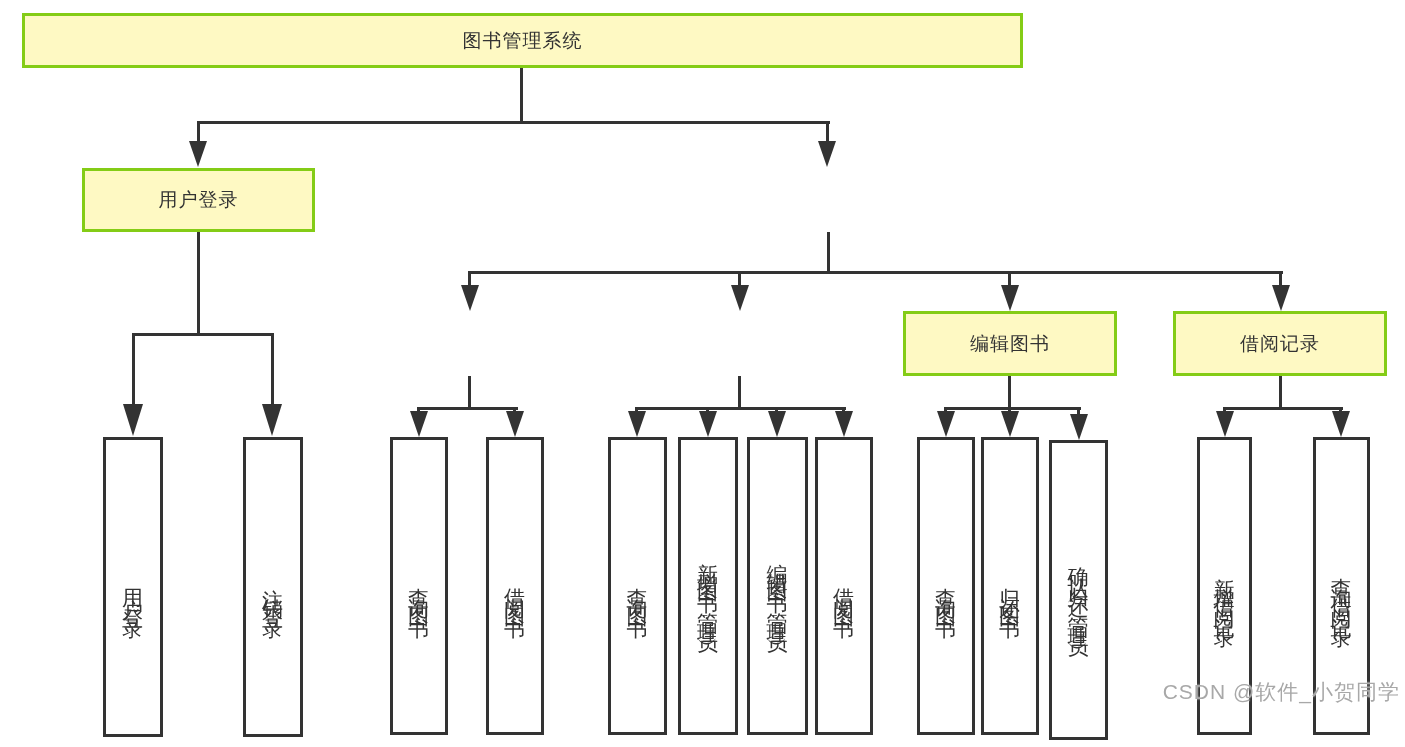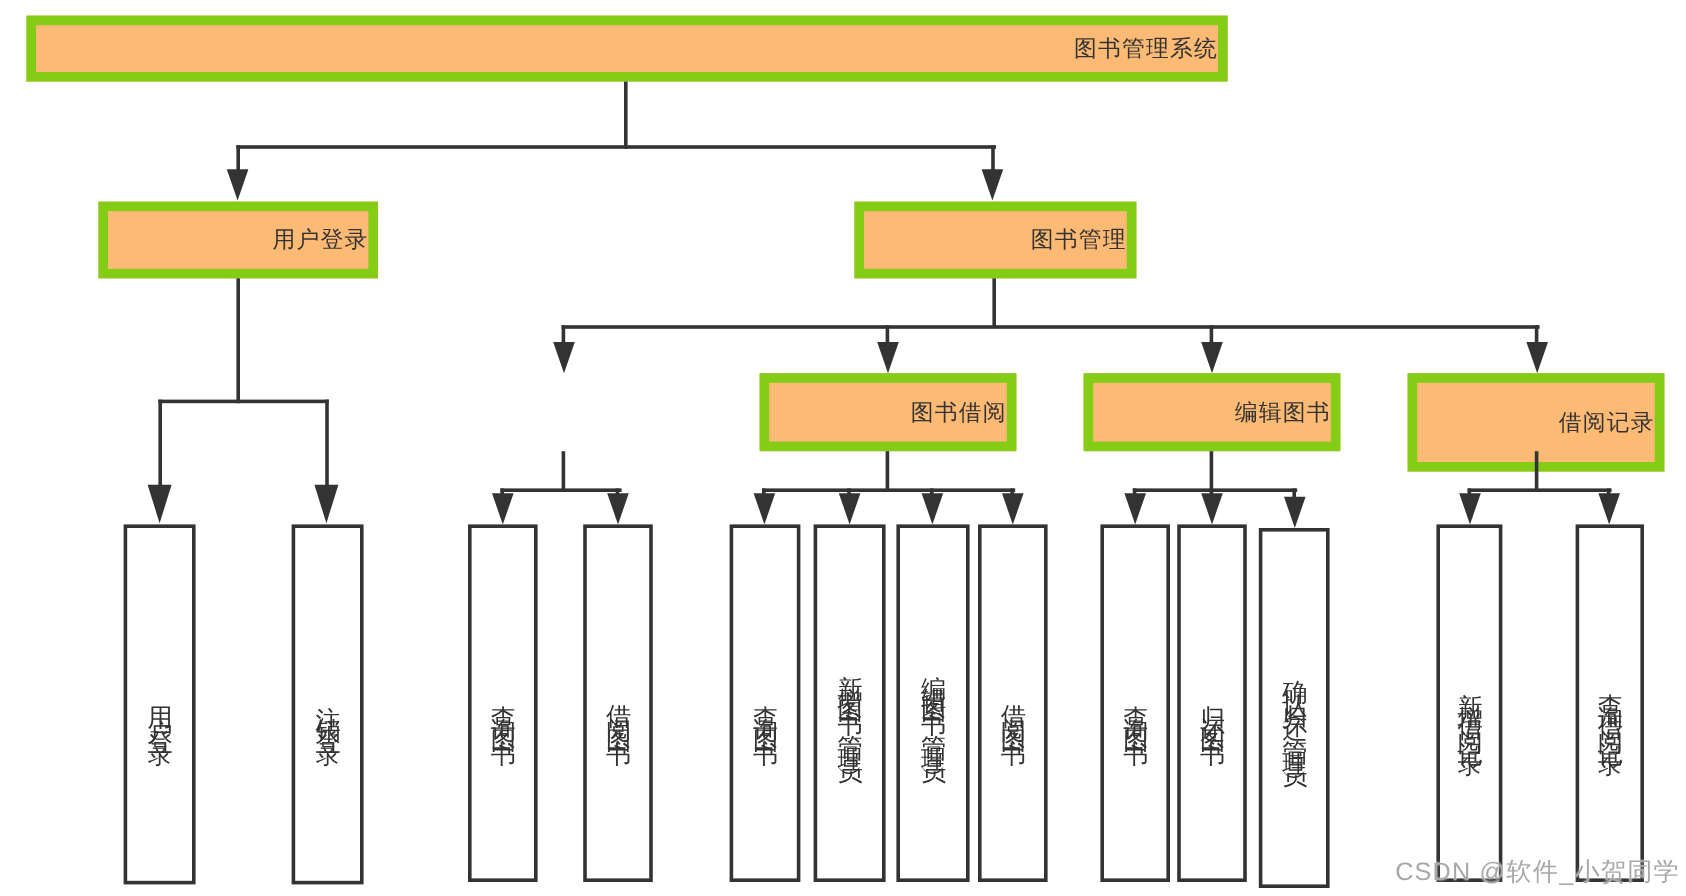--- a/index.html
+++ b/index.html
@@ -3,22 +3,22 @@
 <meta charset="utf-8">
 <style>
   html,body{margin:0;padding:0;}
   body{
     width:1405px;height:747px;background:#ffffff;
     font-family:"Liberation Sans","DejaVu Sans",sans-serif;
     overflow:hidden;
   }
   .canvas{position:relative;width:1405px;height:747px;background:#ffffff;}
   .box{
-    position:absolute;box-sizing:border-box;border:8px solid #84cc16;background:#fdba74;
-    display:flex;align-items:center;justify-content:flex-end;
+    position:absolute;box-sizing:border-box;border:3px solid #84cc16;background:#fef9c3;
+    display:flex;align-items:center;justify-content:center;
     color:#333333;font-size:19px;letter-spacing:1px;
   }
   .vbox{
     position:absolute;box-sizing:border-box;border:3px solid #333333;background:#ffffff;
     display:flex;align-items:center;justify-content:center;
     color:#333333;
   }
   .vtext{
     writing-mode:vertical-rl;text-orientation:mixed;
     font-size:21px;letter-spacing:10px;line-height:1;color:#333333;
@@ -30,21 +30,21 @@
     position:absolute;width:0;height:0;
     border-left:9px solid transparent;border-right:9px solid transparent;
     border-top:26px solid #333333;
   }
   .arrow-long{
     position:absolute;width:0;height:0;
     border-left:10px solid transparent;border-right:10px solid transparent;
     border-top:32px solid #333333;
   }
   .watermark{
-    position:absolute;top:712px;right:5px;
+    position:absolute;top:678px;right:5px;
     font-size:21px;color:#a8a8a8;letter-spacing:1px;
     text-shadow:0 0 2px #ffffff;white-space:nowrap;z-index:5;
   }
 </style>
 </head>
 <body>
 
 <div class="canvas">
 
   <div class="box" style="left:22px;top:13px;width:1001px;height:55px;">
@@ -54,49 +54,43 @@
   <div class="vline" style="left:520px;top:68px;height:56px;"></div>
   <div class="hline" style="left:197px;top:121px;width:633px;"></div>
   <div class="vline" style="left:197px;top:121px;height:22px;"></div>
   <div class="arrow" style="left:189px;top:141px;"></div>
   <div class="vline" style="left:826px;top:121px;height:22px;"></div>
   <div class="arrow" style="left:818px;top:141px;"></div>
 
   <div class="box" style="left:82px;top:168px;width:233px;height:64px;">
     <span>用户登录</span>
   </div>
-  <div class="box" style="left:712px;top:168px;width:235px;height:64px;">
-    <span>图书管理</span>
-  </div>
 
   <div class="vline" style="left:197px;top:232px;height:104px;"></div>
   <div class="hline" style="left:132px;top:333px;width:142px;"></div>
   <div class="vline" style="left:132px;top:333px;height:72px;"></div>
   <div class="arrow-long" style="left:123px;top:404px;"></div>
   <div class="vline" style="left:271px;top:333px;height:72px;"></div>
   <div class="arrow-long" style="left:262px;top:404px;"></div>
 
   <div class="vline" style="left:827px;top:232px;height:41px;"></div>
   <div class="hline" style="left:468px;top:271px;width:815px;"></div>
   <div class="vline" style="left:468px;top:271px;height:16px;"></div>
   <div class="arrow" style="left:461px;top:285px;"></div>
   <div class="vline" style="left:738px;top:271px;height:16px;"></div>
   <div class="arrow" style="left:731px;top:285px;"></div>
   <div class="vline" style="left:1008px;top:271px;height:16px;"></div>
   <div class="arrow" style="left:1001px;top:285px;"></div>
   <div class="vline" style="left:1279px;top:271px;height:16px;"></div>
   <div class="arrow" style="left:1272px;top:285px;"></div>
 
-  <div class="box" style="left:633px;top:311px;width:214px;height:65px;">
-    <span>图书借阅</span>
-  </div>
   <div class="box" style="left:903px;top:311px;width:214px;height:65px;">
     <span>编辑图书</span>
   </div>
-  <div class="box" style="left:1173px;top:311px;width:214px;height:82px;">
+  <div class="box" style="left:1173px;top:311px;width:214px;height:65px;">
     <span>借阅记录</span>
   </div>
 
   <div class="vline" style="left:468px;top:376px;height:34px;"></div>
   <div class="hline" style="left:417px;top:407px;width:101px;"></div>
   <div class="vline" style="left:417px;top:407px;height:10px;"></div>
   <div class="arrow" style="left:410px;top:411px;"></div>
   <div class="vline" style="left:513px;top:407px;height:10px;"></div>
   <div class="arrow" style="left:506px;top:411px;"></div>
 

